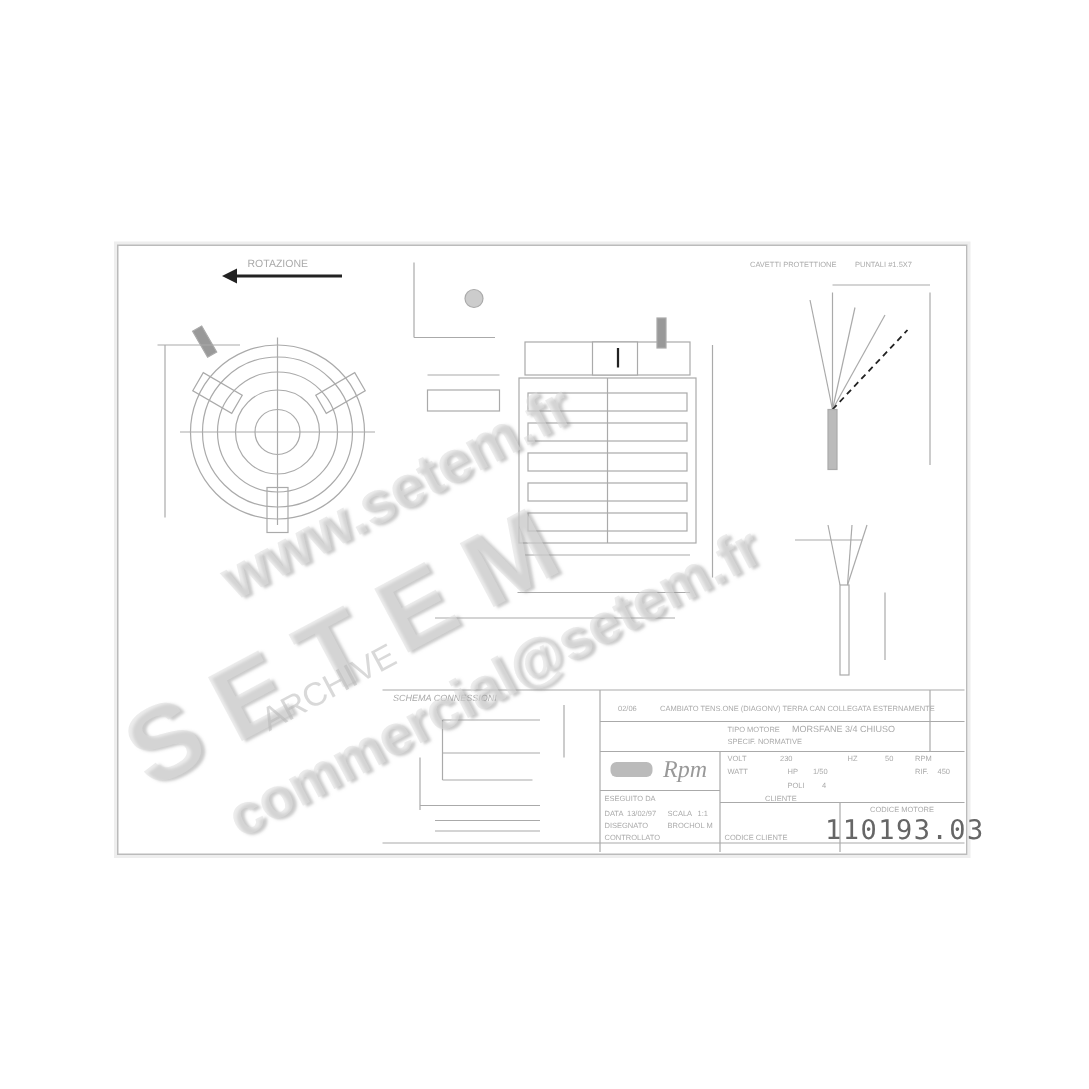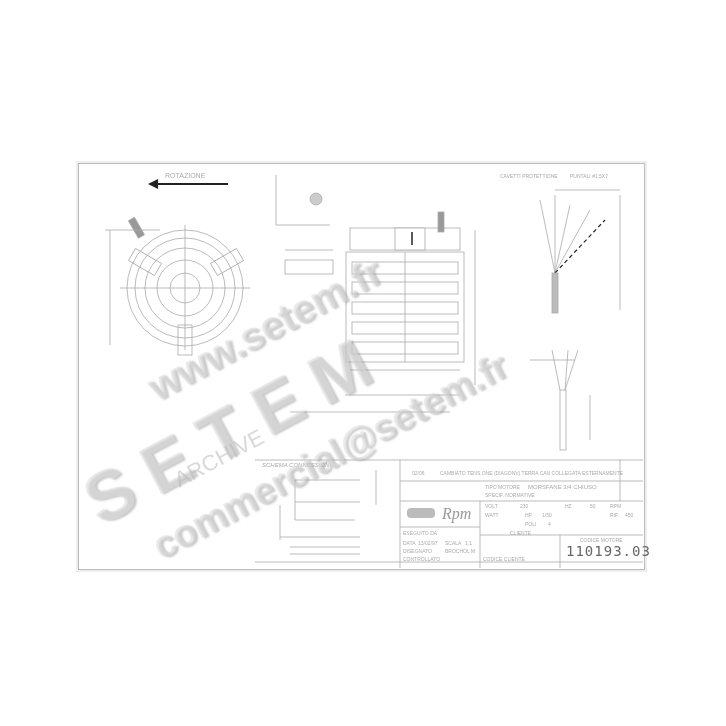--- a/index.html
+++ b/index.html
@@ -1,21 +1,21 @@
 <!DOCTYPE html>
 <html><head>
 <meta charset="utf-8">
 <style>
   html,body{margin:0;padding:0;background:#fff;}
   body{width:726px;height:726px;position:relative;overflow:hidden;font-family:"Liberation Sans",sans-serif;color:#999;}
   .sheet{position:absolute;left:78px;top:163px;width:565px;height:405px;border:1.5px solid #bbb;box-shadow:0 0 0 2px #eee;}
   svg{position:absolute;left:0;top:0;}
   .t{font-family:"Liberation Sans",sans-serif;fill:#aaa;}
   .tb{position:absolute;font-size:5px;color:#aaa;white-space:nowrap;}
-  .code{position:absolute;left:566px;top:543px;font-size:14px;color:#666;letter-spacing:1px;font-family:"DejaVu Sans Mono",monospace;}
+  .code{position:absolute;left:550px;top:543px;font-size:18px;color:#666;letter-spacing:1px;font-family:"DejaVu Sans Mono",monospace;}
   .wm{position:absolute;font-weight:bold;color:rgba(220,220,220,0.55);text-shadow:2px 2px 2px rgba(150,150,150,0.5);white-space:nowrap;transform-origin:left top;}
 </style>
 </head>
 <body>
 
 <div class="sheet"></div>
 
 <svg width="726" height="726" viewBox="0 0 726 726">
   <g stroke="#aaa" fill="none" stroke-width="0.8">
 

